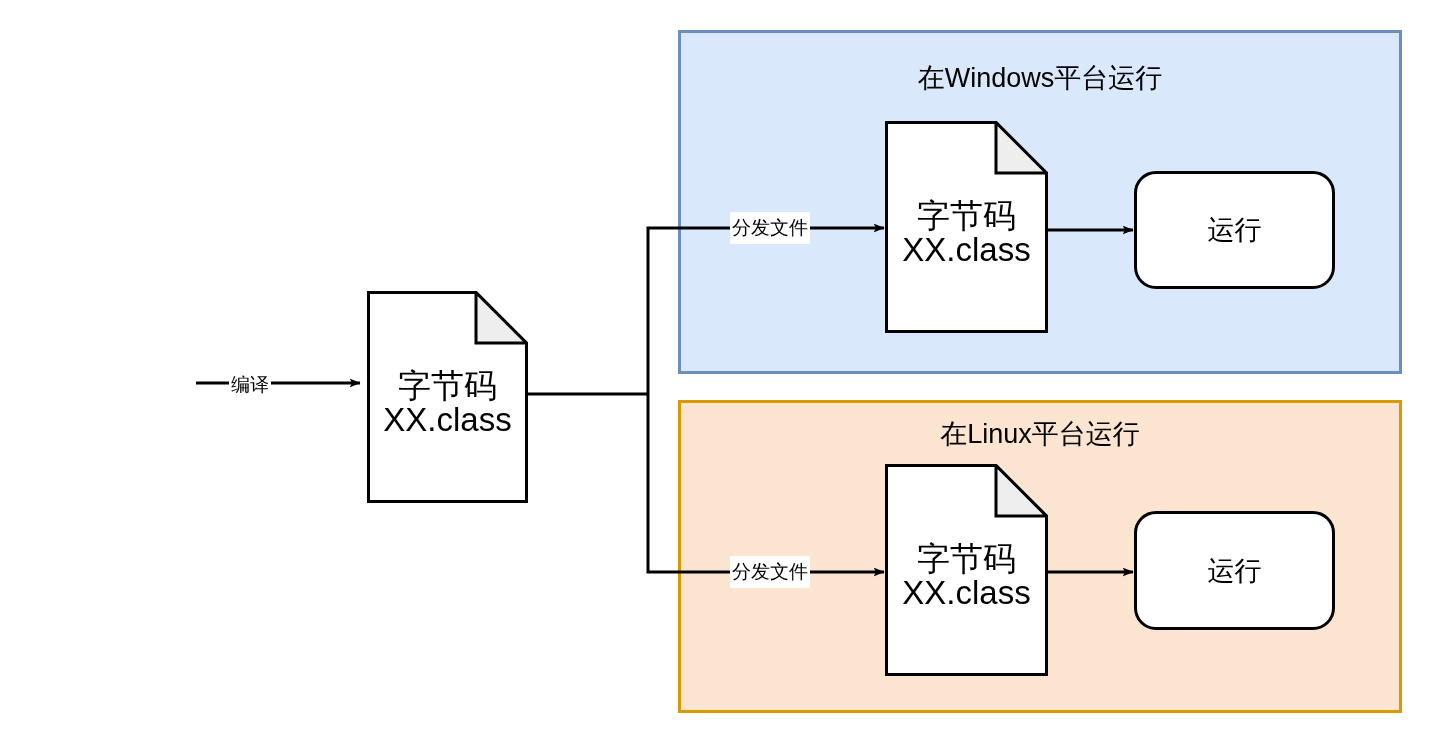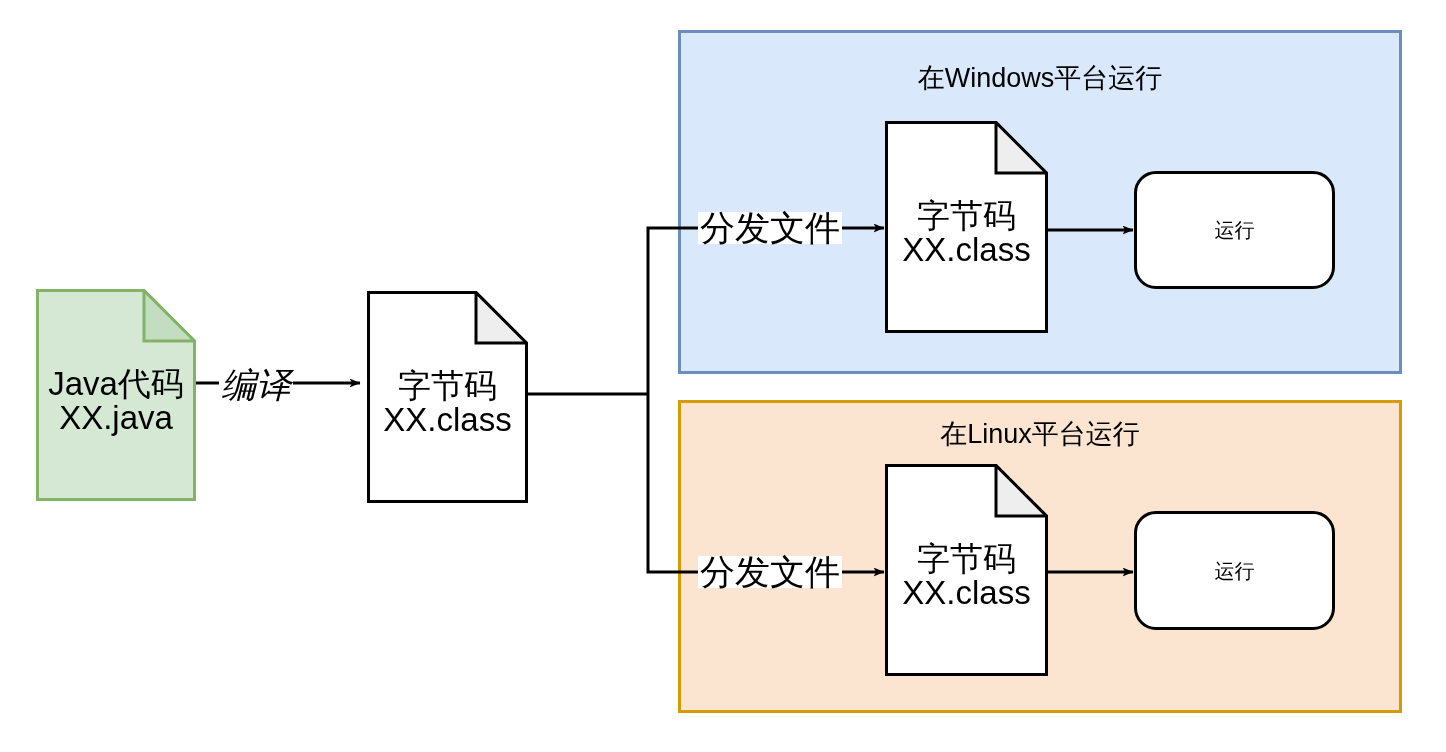--- a/index.html
+++ b/index.html
@@ -99,30 +99,30 @@
   
   .rounded-box {
     position: absolute;
     box-sizing: border-box;
     background: #ffffff;
     border: 3px solid #000000;
     border-radius: 22px;
     display: flex;
     align-items: center;
     justify-content: center;
-    font-size: 20px;
+    font-size: 27px;
     line-height: 34px;
   }
   #run-windows { left: 1134px; top: 171px; width: 201px; height: 118px; }
   #run-linux   { left: 1134px; top: 511px; width: 201px; height: 119px; }
 
   
   .edge-label {
     position: absolute;
-    font-size: 35px;
+    font-size: 19px;
     line-height: 32px;
     white-space: nowrap;
     background: #ffffff;
     padding: 0 2px;
     transform: translate(-50%, -50%);
   }
 </style>
 </head>
 <body>
 
@@ -155,28 +155,20 @@
 
     <g>
       <line x1="1048" y1="230" x2="1133" y2="230" stroke="#000000" stroke-width="3" marker-end="url(#arrowhead)"></line>
     </g>
 
     <g>
       <line x1="1048" y1="572" x2="1133" y2="572" stroke="#000000" stroke-width="3" marker-end="url(#arrowhead)"></line>
     </g>
   </svg>
 
-  <div class="doc" id="doc-java">
-    <svg width="160" height="212" viewBox="0 0 160 212" xmlns="http://www.w3.org/2000/svg">
-      <path d="M1.5,1.5 L108,1.5 L158.5,52 L158.5,210.5 L1.5,210.5 Z" fill="#d5e8d4" stroke="#82b366" stroke-width="3" stroke-linejoin="miter"></path>
-      <path d="M108,1.5 L158.5,52 L108,52 Z" fill="#c3ddc1" stroke="#82b366" stroke-width="3" stroke-linejoin="miter"></path>
-    </svg>
-    <div class="doc-label">Java代码</div>
-    <div class="doc-label" style="top:112px;">XX.java</div>
-  </div>
 
   <div class="doc" id="doc-bytecode-main">
     <svg width="161" height="212" viewBox="0 0 161 212" xmlns="http://www.w3.org/2000/svg">
       <path d="M1.5,1.5 L109,1.5 L159.5,52 L159.5,210.5 L1.5,210.5 Z" fill="#ffffff" stroke="#000000" stroke-width="3" stroke-linejoin="miter"></path>
       <path d="M109,1.5 L159.5,52 L109,52 Z" fill="#eeeeee" stroke="#000000" stroke-width="3" stroke-linejoin="miter"></path>
     </svg>
     <div class="doc-label">字节码</div>
     <div class="doc-label" style="top:112px;">XX.class</div>
   </div>
 
@@ -199,19 +191,19 @@
   </div>
 
   <div class="rounded-box" id="run-windows">
     <span>运行</span>
   </div>
 
   <div class="rounded-box" id="run-linux">
     <span>运行</span>
   </div>
 
-  <div class="edge-label" style="left:256px; top:385px;font-style:italic;">编译</div>
+  <div class="edge-label" style="left:250px; top:385px;">编译</div>
 
   <div class="edge-label" style="left:770px; top:228px;">分发文件</div>
 
   <div class="edge-label" style="left:770px; top:572px;">分发文件</div>
 
 </div>
 
 </body></html>

